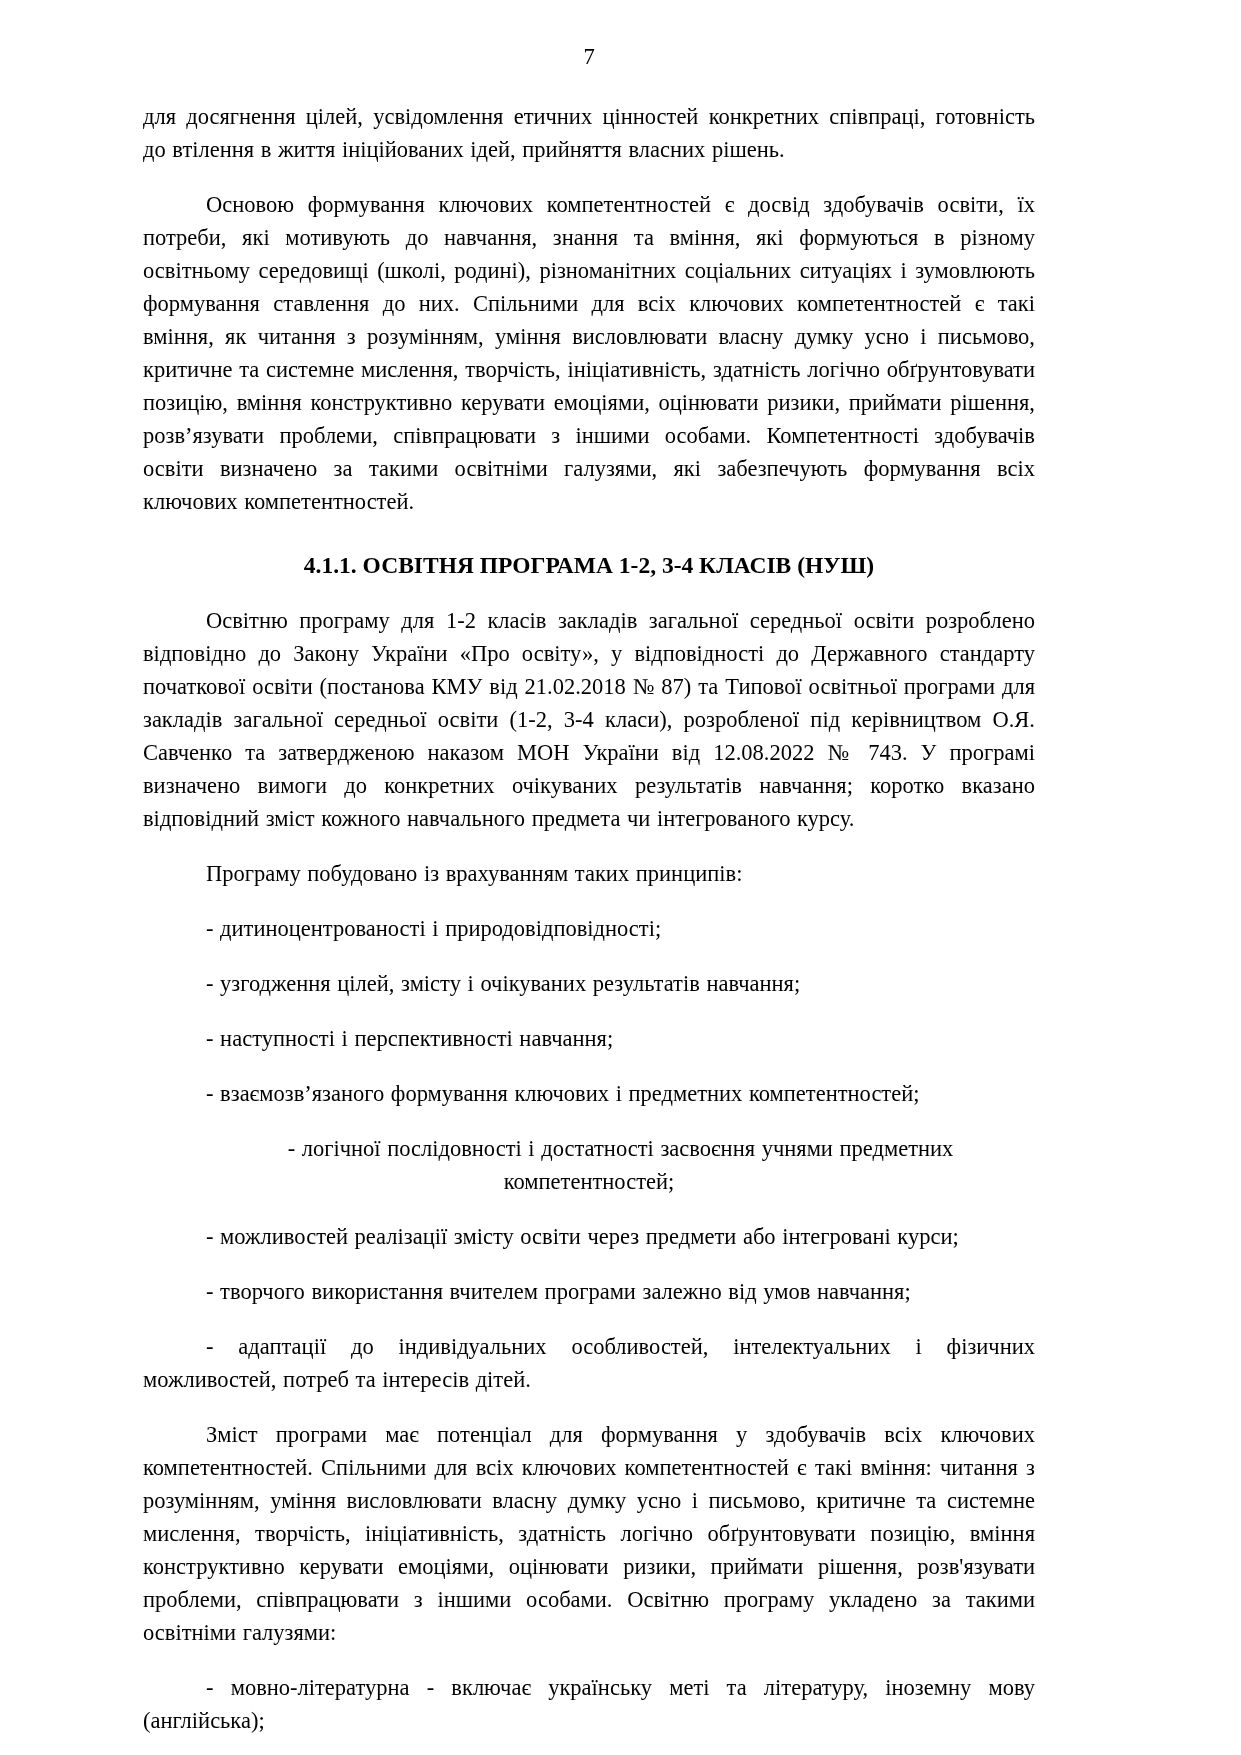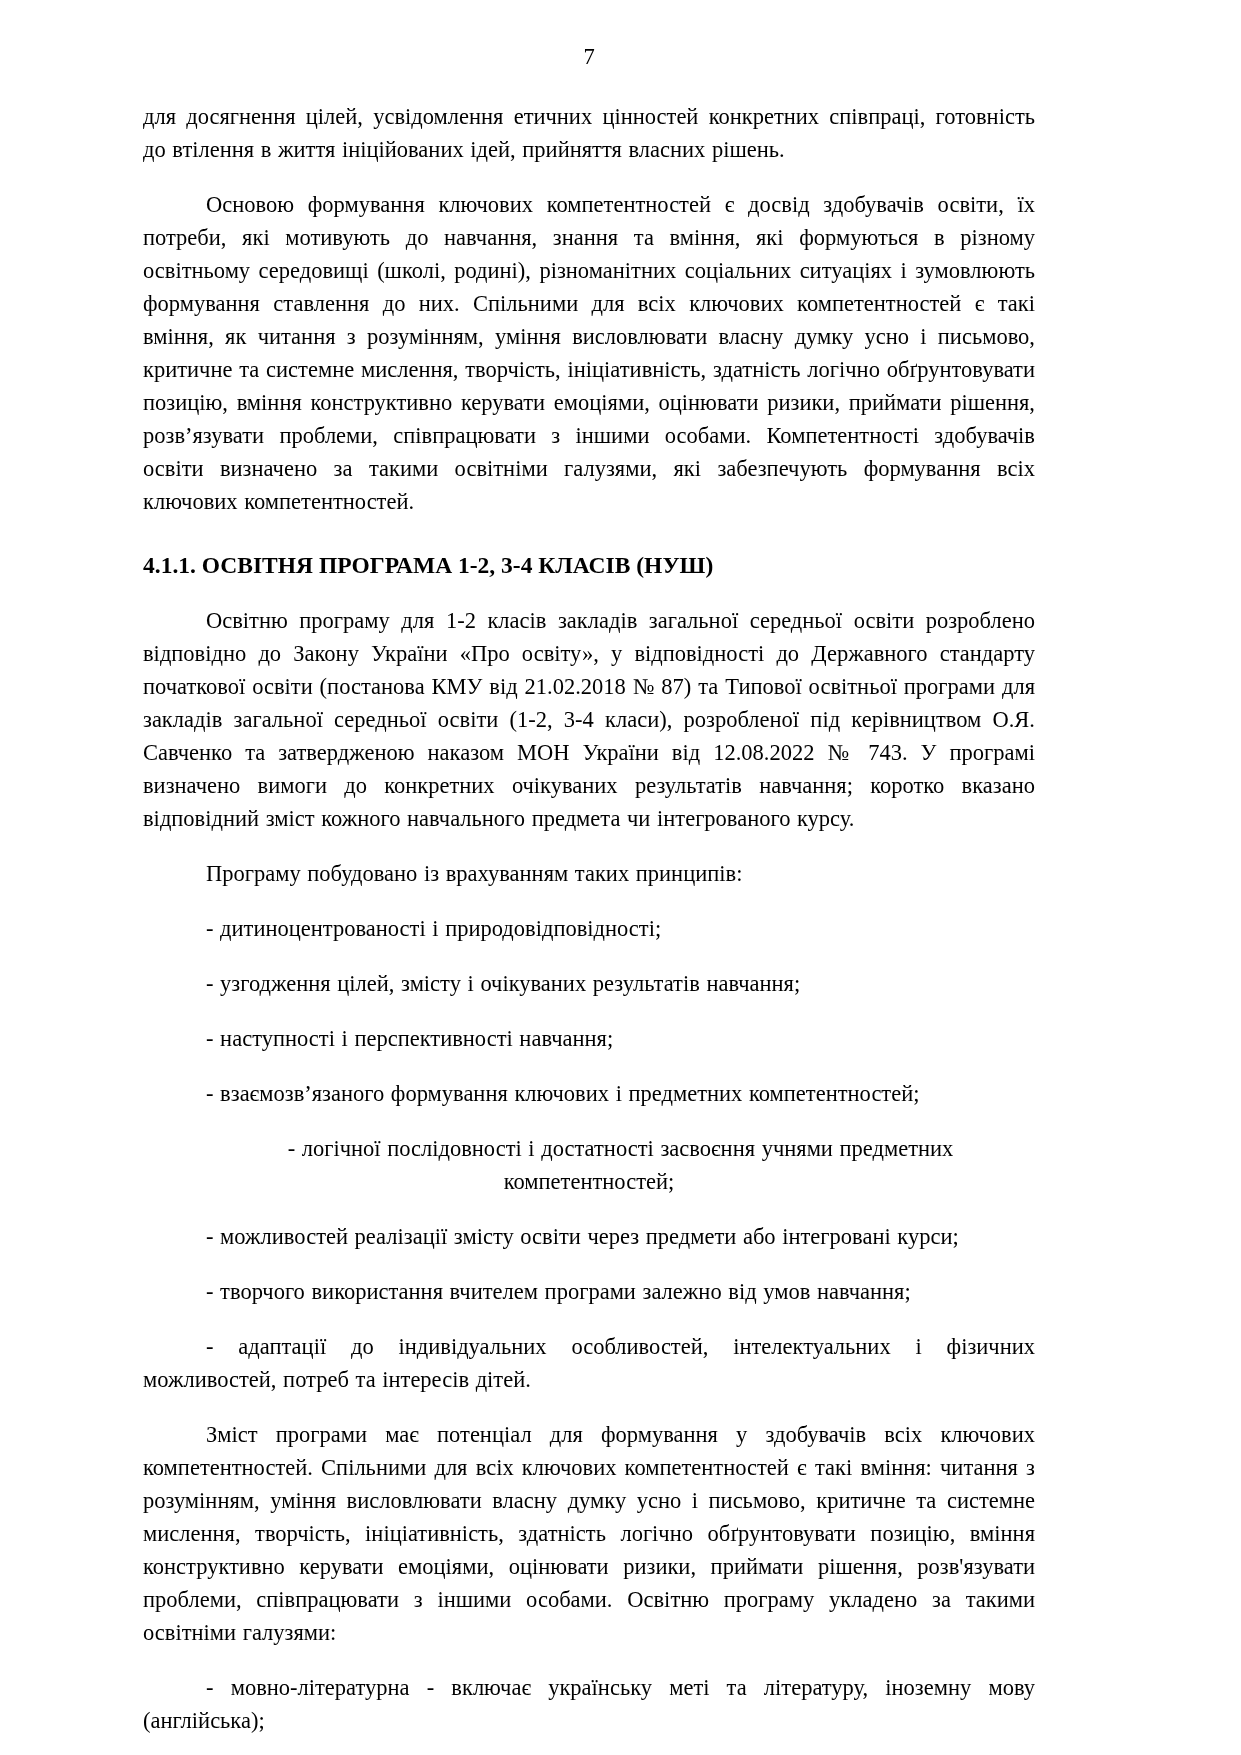--- a/index.html
+++ b/index.html
@@ -40,20 +40,21 @@
     margin-top: 22px;
   }
   .align-left {
     text-align: center;
   }
   .heading {
     margin: 31px 0 18px 0;
     font-size: 23.5px;
     line-height: 33px;
     font-weight: bold;
+    text-align: center;
     text-indent: 0;
   }
 </style>
 </head>
 <body>
 
 <div class="page">
   <div class="text-area">
 
     <div class="page-number">7</div>

